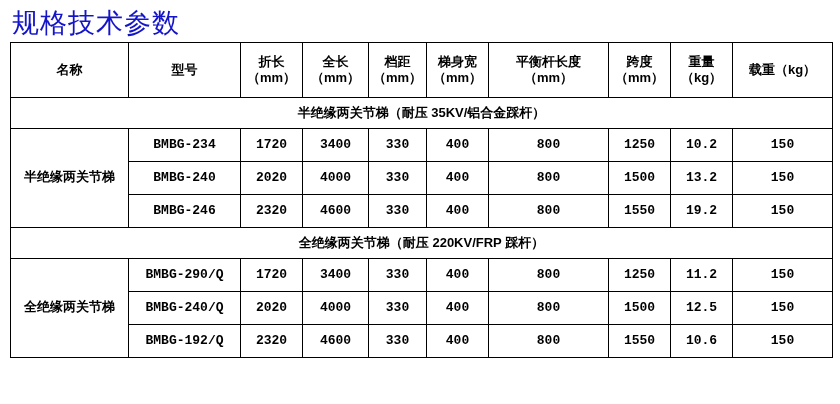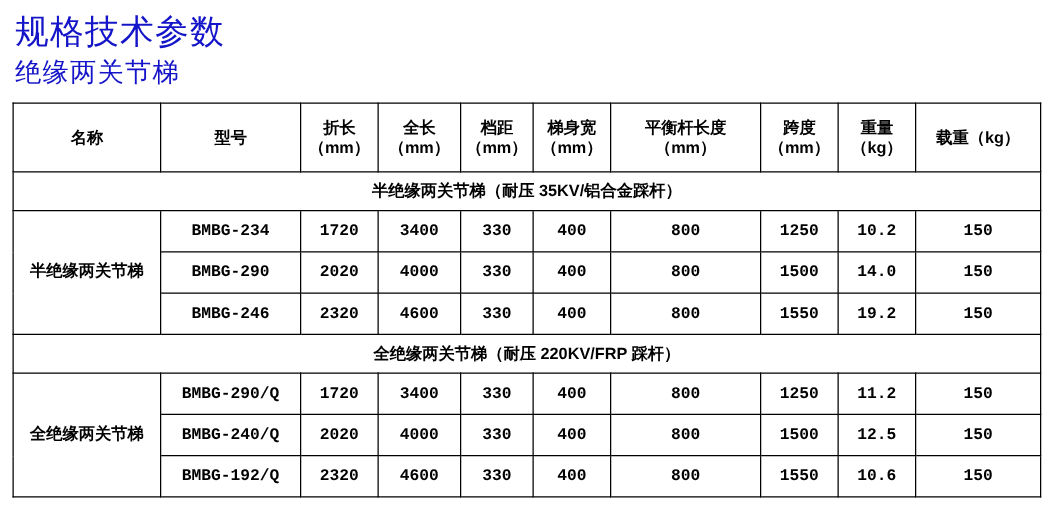--- a/index.html
+++ b/index.html
@@ -21,20 +21,21 @@
     box-sizing: border-box;
     padding: 0 8px;
   }
   .title-main {
     font-size: 27px;
     font-weight: normal;
     color: #1414c8;
     margin: 8px 0 0 4px;
     letter-spacing: 1px;
     line-height: 34px;
+    font-family: Liberation Mono, monospace;
   }
   .title-sub {
     font-size: 21px;
     font-weight: normal;
     color: #1414c8;
     margin: 4px 0 10px 4px;
     letter-spacing: 1px;
     line-height: 26px;
   }
   table.spec {
@@ -87,21 +88,20 @@
   col.c-span { width: 62px; }
   col.c-weight { width: 62px; }
   col.c-load { width: 100px; }
 </style>
 </head>
 <body>
 
 <div class="page">
 
   <h1 class="title-main">规格技术参数</h1>
-  <h2 class="title-sub">绝缘两关节梯</h2>
 
   <table class="spec">
     <colgroup>
       <col class="c-name">
         <col class="c-model">
         <col class="c-fold">
         <col class="c-total">
         <col class="c-step">
       <col class="c-width">
         <col class="c-bar">
@@ -184,28 +184,28 @@
         <td>1720</td>
         <td>3400</td>
         <td>330</td>
         <td>400</td>
         <td>800</td>
         <td>1250</td>
         <td>10.2</td>
         <td>150</td>
       </tr>
       <tr class="data-row">
-        <td>BMBG-290</td>
+        <td>BMBG-240</td>
         <td>2020</td>
         <td>4000</td>
         <td>330</td>
         <td>400</td>
         <td>800</td>
         <td>1500</td>
-        <td>14.0</td>
+        <td>13.2</td>
         <td>150</td>
       </tr>
       <tr class="data-row">
         <td>BMBG-246</td>
         <td>2320</td>
         <td>4600</td>
         <td>330</td>
         <td>400</td>
         <td>800</td>
         <td>1550</td>

